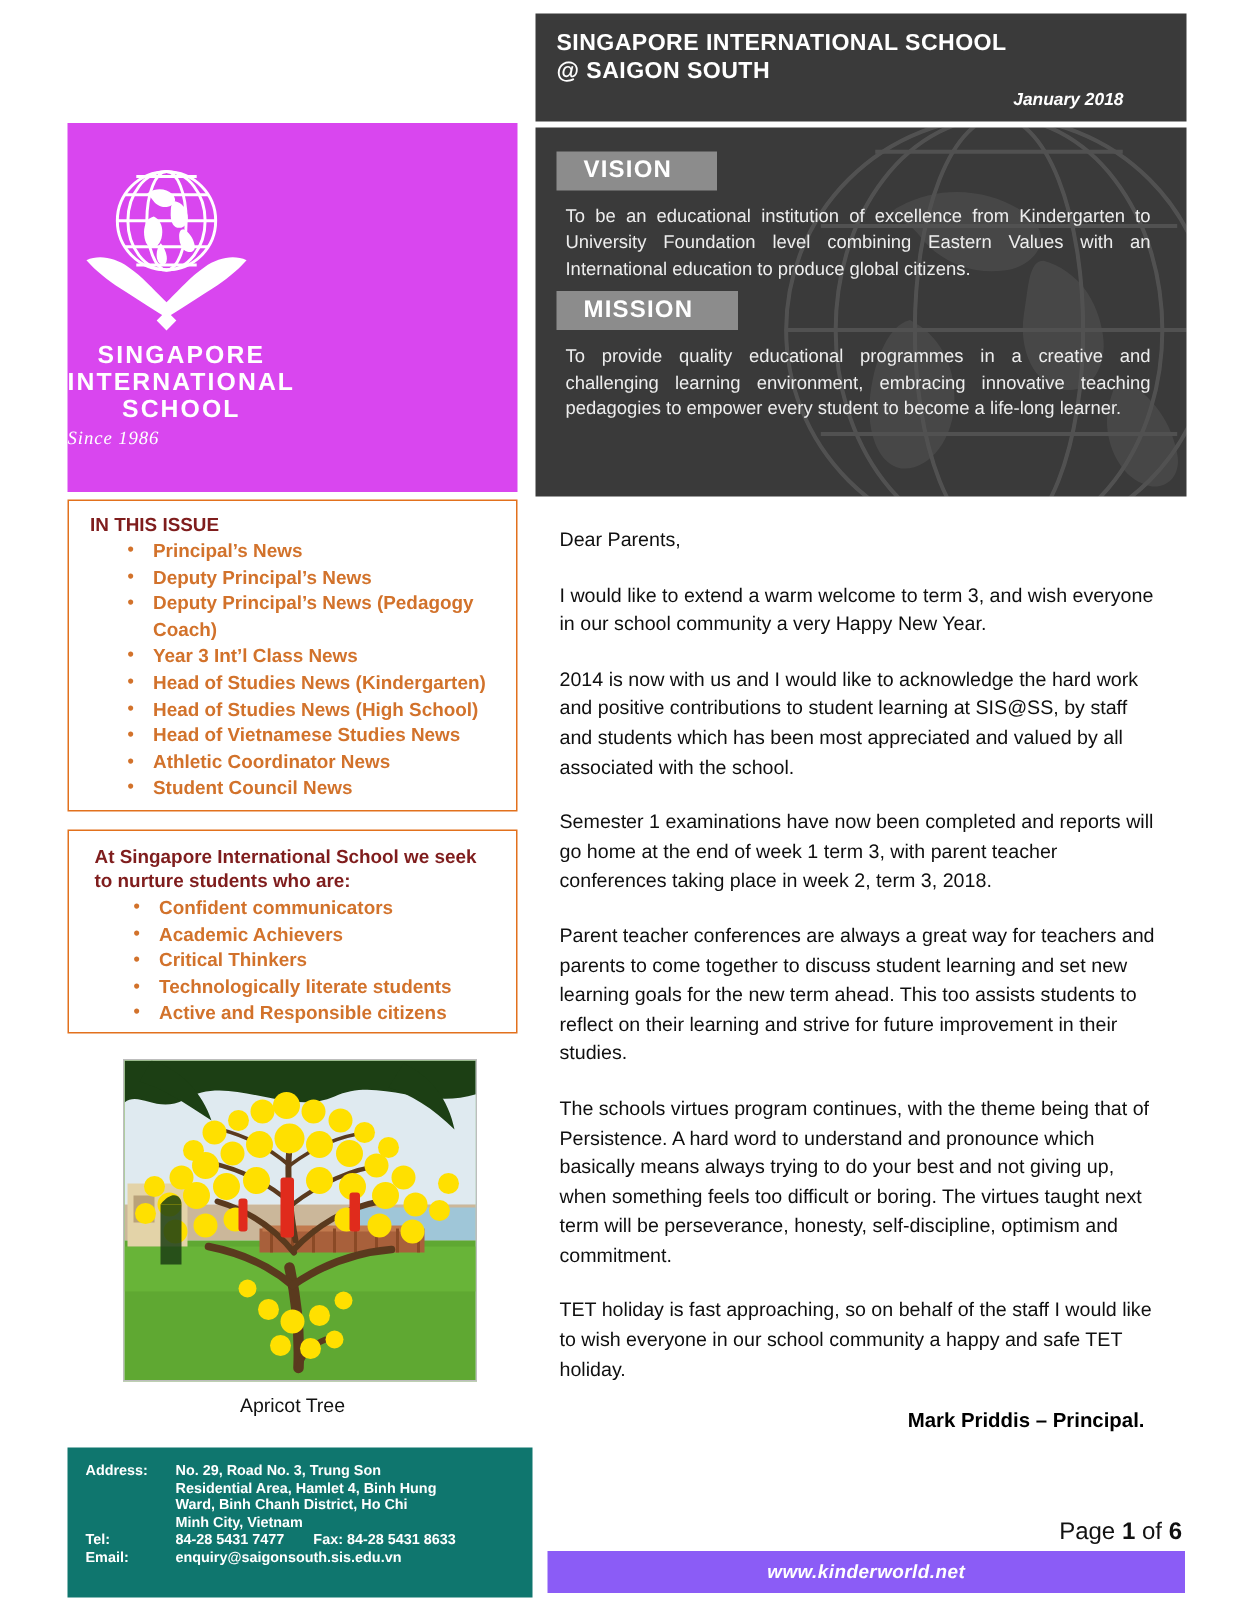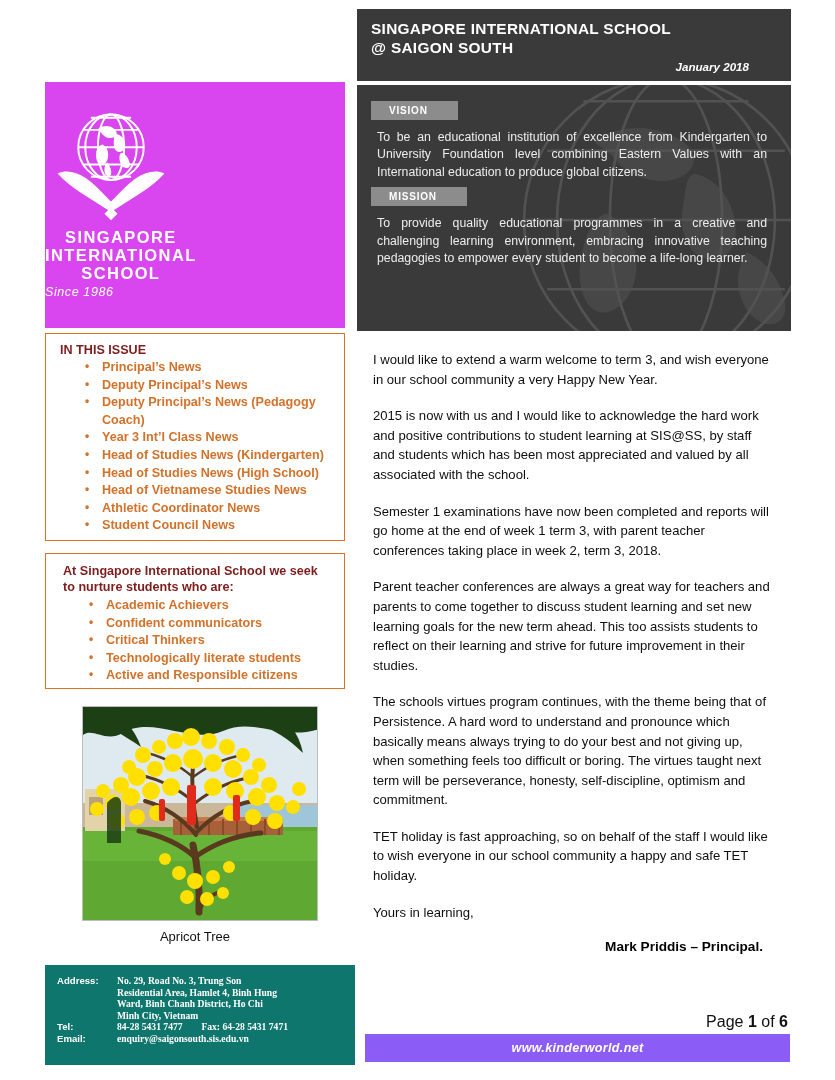--- a/index.html
+++ b/index.html
@@ -39,21 +39,21 @@
     color: #ffffff;
     font-weight: bold;
     font-size: 16.5px;
     letter-spacing: 1.4px;
     line-height: 18px;
   }
   #logo-since {
     margin-top: 3px;
     text-align: center;
     color: #ffffff;
-    font-family: Liberation Sans, sans-serif;
+    font-family: Liberation Serif, serif;
     font-style: italic;
     font-size: 12.5px;
     letter-spacing: 0.6px;
   }
 
   .orange-box {
     position: absolute;
     border: 1.3px solid #E2711D;
     background: #ffffff;
     box-sizing: border-box;
@@ -126,21 +126,21 @@
     background: #0f766e;
     color: #ffffff;
     font-size: 9.6px;
     font-weight: bold;
     line-height: 11.6px;
     padding: 10px 0 0 0;
     box-sizing: border-box;
   }
   .addr-row { display: flex; padding: 0 6px 0 12px; }
   .addr-label { width: 60px; flex: 0 0 60px; }
-  .addr-value { flex: 1; font-family: Liberation Serif, serif; }
+  .addr-value { flex: 1; }
   .addr-value .addr-line { display: block; }
   .addr-inline { display: inline-block; }
   .addr-gap { display: inline-block; width: 14px; }
 
   
   #masthead {
     position: absolute;
     left: 357px;
     top: 9px;
     width: 434px;
@@ -185,21 +185,21 @@
     height: 330px;
     opacity: 0.12;
     pointer-events: none;
   }
   .vm-tag {
     position: relative;
     display: inline-block;
     background: #8C8C8C;
     color: #ffffff;
     font-weight: bold;
-    font-size: 10px;
+    font-size: 16px;
     letter-spacing: 0.8px;
     padding: 4px 30px 4px 18px;
     margin-left: 14px;
   }
   #vision-tag { margin-top: 16px; }
   #mission-tag { margin-top: 6px; }
   .vm-text {
     position: relative;
     margin: 9px 24px 0 20px;
     font-size: 12.3px;
@@ -300,22 +300,22 @@
       <li>Head of Studies News (High School)</li>
       <li>Head of Vietnamese Studies News</li>
       <li>Athletic Coordinator News</li>
       <li>Student Council News</li>
     </ul>
 </div>
 
 <div class="orange-box" id="nurture-box">
   <div class="box-heading" id="nurture-heading">At Singapore International School we seek to nurture students who are:</div>
   <ul class="bullets" id="nurture-list">
+      <li>Confident communicators</li>
       <li>Academic Achievers</li>
-      <li>Confident communicators</li>
       <li>Critical Thinkers</li>
       <li>Technologically literate students</li>
       <li>Active and Responsible citizens</li>
     </ul>
 </div>
 
 <div id="photo-frame">
   <svg viewBox="0 0 236 215" width="236" height="215">
     <defs>
       <radialGradient id="skyg" cx="30%" cy="25%" r="70%">
@@ -428,21 +428,21 @@
       <span class="addr-line">Residential Area, Hamlet 4, Binh Hung</span>
       <span class="addr-line">Ward, Binh Chanh District, Ho Chi</span>
       <span class="addr-line">Minh City, Vietnam</span>
     </div>
   </div>
   <div class="addr-row">
     <div class="addr-label">Tel:</div>
     <div class="addr-value">
       <span class="addr-inline">84-28 5431 7477</span>
       <span class="addr-gap"></span>
-      <span class="addr-inline">Fax: 64-28 5431 7471</span>
+      <span class="addr-inline">Fax: 84-28 5431 8633</span>
     </div>
   </div>
   <div class="addr-row">
     <div class="addr-label">Email:</div>
     <div class="addr-value">enquiry@saigonsouth.sis.edu.vn</div>
   </div>
 </div>
 
 <div id="masthead">
   <div id="masthead-title">SINGAPORE INTERNATIONAL SCHOOL
@@ -471,27 +471,27 @@
   </svg>
 
   <div class="vm-tag" id="vision-tag">VISION</div>
   <div class="vm-text">To be an educational institution of excellence from Kindergarten to University Foundation level combining Eastern Values with an International education to produce global citizens.</div>
   <div class="vm-tag" id="mission-tag">MISSION</div>
   <div class="vm-text">To provide quality educational programmes in a creative and challenging learning environment, embracing innovative teaching pedagogies to empower every student to become a life-long learner.</div>
 </div>
 
 <div id="letter">
   <div id="letter-body">
+      <p>Dear Parents,</p>
       <p>I would like to extend a warm welcome to term 3, and wish everyone in our school community a very Happy New Year.</p>
-      <p>2015 is now with us and I would like to acknowledge the hard work and positive contributions to student learning at SIS@SS, by staff and students which has been most appreciated and valued by all associated with the school.</p>
+      <p>2014 is now with us and I would like to acknowledge the hard work and positive contributions to student learning at SIS@SS, by staff and students which has been most appreciated and valued by all associated with the school.</p>
       <p>Semester 1 examinations have now been completed and reports will go home at the end of week 1 term 3, with parent teacher conferences taking place in week 2, term 3, 2018.</p>
       <p>Parent teacher conferences are always a great way for teachers and parents to come together to discuss student learning and set new learning goals for the new term ahead. This too assists students to reflect on their learning and strive for future improvement in their studies.</p>
       <p>The schools virtues program continues, with the theme being that of Persistence. A hard word to understand and pronounce which basically means always trying to do your best and not giving up, when something feels too difficult or boring. The virtues taught next term will be perseverance, honesty, self-discipline, optimism and commitment.</p>
       <p>TET holiday is fast approaching, so on behalf of the staff I would like to wish everyone in our school community a happy and safe TET holiday.</p>
-      <p>Yours in learning,</p>
     </div>
   <div id="signature">Mark Priddis – Principal.</div>
 </div>
 
 <div id="page-number">
   <span>Page</span>
   <b>1</b>
   <span>of</span>
   <b>6</b>
 </div>

